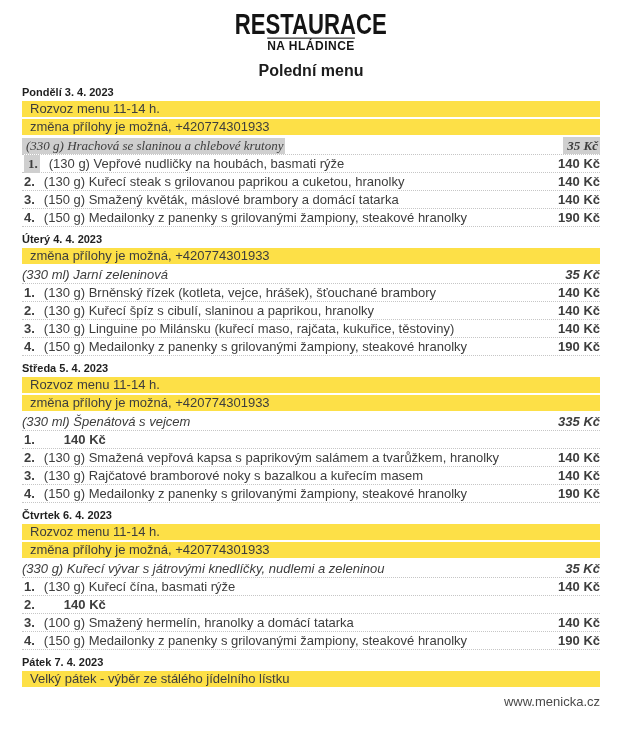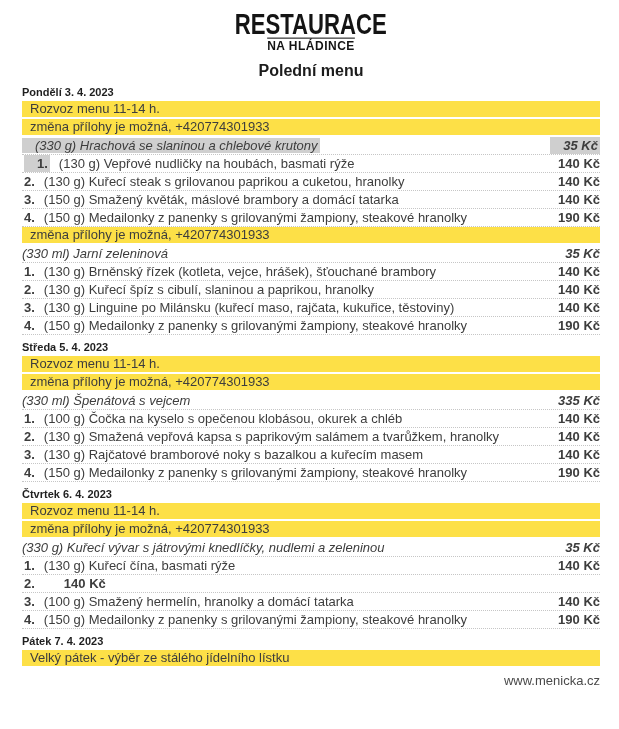--- a/index.html
+++ b/index.html
@@ -97,21 +97,21 @@
   .row .price {
     font-weight: bold;
     white-space: nowrap;
     margin-left: 20px;
   }
   .row.soup { padding-left: 0; }
   .row.soup .dish-text, .row.soup .price { font-style: italic; }
 
   
   .hl { background: #cfcfcf; }
-  span.hl { padding: 1px 2px 1px 13px; }
+  span.hl { padding: 1px 2px 1px 4px; font-family: Liberation Serif, serif; }
 
   
   .footer {
     text-align: right;
     font-size: 13px;
     color: #4a4a4a;
     margin: 7px 0 6px 0;
   }
 </style>
 </head>
@@ -162,20 +162,21 @@
 
   <div class="row">
     <span class="num">4.</span>
     <span class="dish-text">(150 g) Medailonky z panenky s grilovanými žampiony, steakové hranolky</span>
     <span class="price">190 Kč</span>
   </div>
 </div>
   </div>
 
   <div class="day-section">
+    <div class="day-date">Úterý 4. 4. 2023</div>
     <div class="day-block">
   <div class="note">změna přílohy je možná, +420774301933</div>
 
   <div class="row soup">
 
     <span class="dish-text">(330 ml) Jarní zeleninová</span>
     <span class="price">35 Kč</span>
   </div>
 
   <div class="row">
@@ -212,21 +213,20 @@
   <div class="note">změna přílohy je možná, +420774301933</div>
 
   <div class="row soup">
 
     <span class="dish-text">(330 ml) Špenátová s vejcem</span>
     <span class="price">335 Kč</span>
   </div>
 
   <div class="row">
     <span class="num">1.</span>
-    <span class="dish-text">(100 g) Čočka na kyselo s opečenou klobásou, okurek a chléb</span>
     <span class="price">140 Kč</span>
   </div>
 
   <div class="row">
     <span class="num">2.</span>
     <span class="dish-text">(130 g) Smažená vepřová kapsa s paprikovým salámem a tvarůžkem, hranolky</span>
     <span class="price">140 Kč</span>
   </div>
 
   <div class="row">

